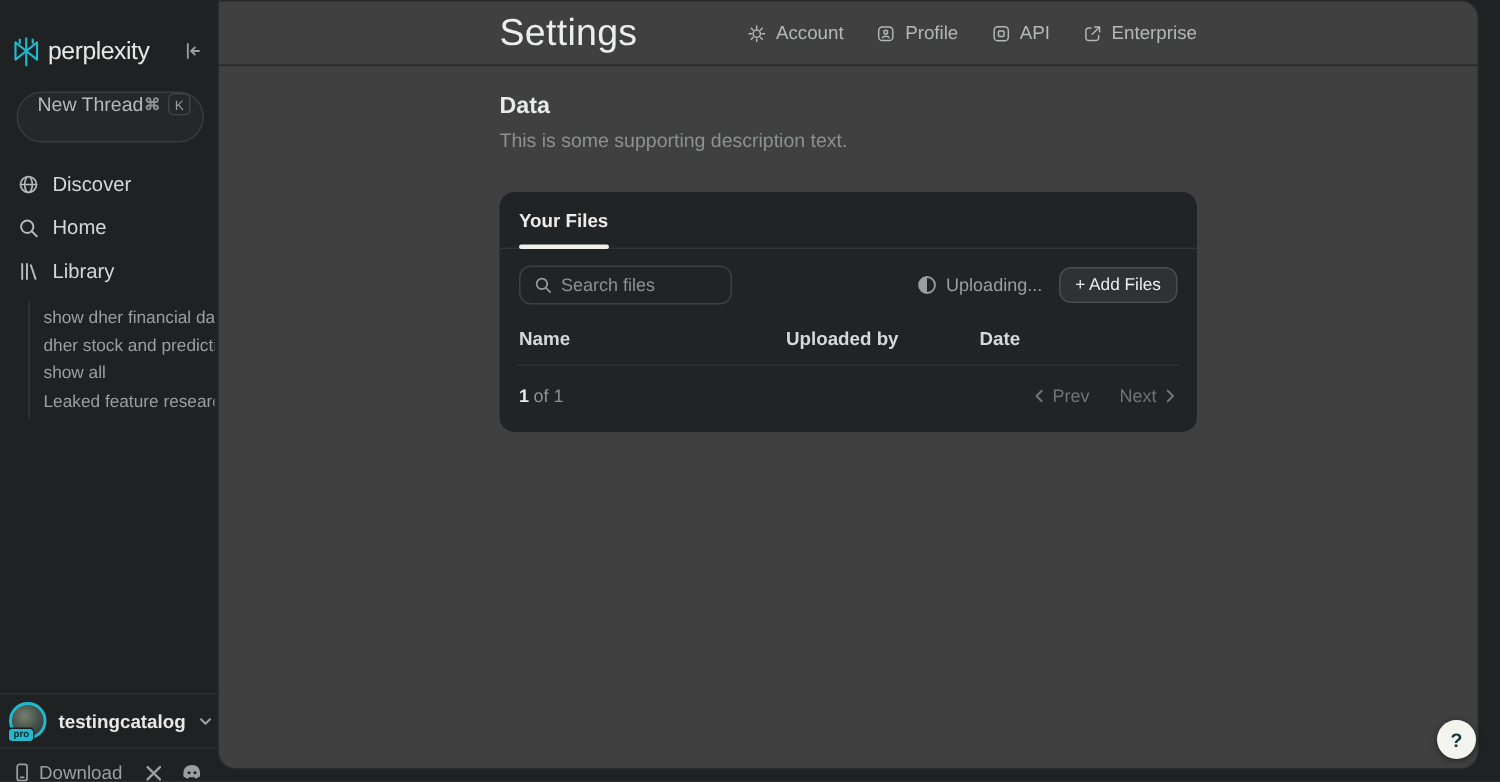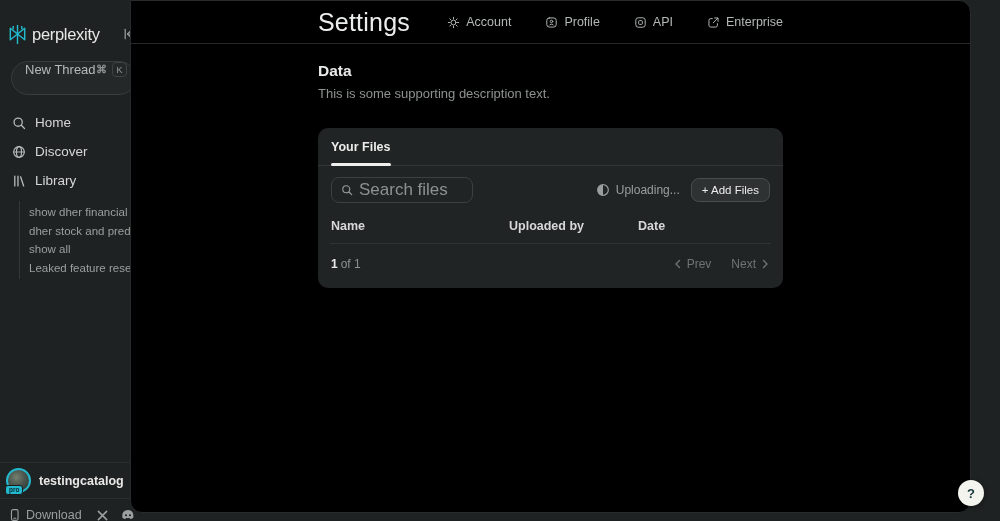--- a/index.html
+++ b/index.html
@@ -70,50 +70,50 @@
   .acct-chevron { color:#9a9e9e; display:flex; }
   .acct-gear { margin-left:auto; color:#9a9e9e; display:flex; cursor:pointer; }
 
   .side-footer { display:flex; align-items:center; gap:6px; padding:9px 12px 10px 8px; }
   .download-btn { display:flex; align-items:center; gap:5px; color:#9b9f9f; font-size:12.5px; cursor:pointer; }
   .footer-icons { margin-left:auto; display:flex; align-items:center; gap:13px; color:#9b9f9f; }
   .footer-icons > span { display:flex; cursor:pointer; }
 
   
   .panel {
-    position:absolute; left:130px; top:0; width:841px; height:513px;
-    background:#000000; border:1px solid #272b2b;
+    position:absolute; left:145px; top:0; width:841px; height:513px;
+    background:#404040; border:1px solid #272b2b;
     border-radius:0 12px 12px 12px;
   }
   .panel-header { height:43px; border-bottom:1px solid #262929; display:flex; }
   .column { width:465px; margin:0 auto; }
   .panel-header .column { display:flex; align-items:center; justify-content:space-between; }
   .page-title { font-size:25px; font-weight:500; color:#eceeed; letter-spacing:0.2px; }
-  .top-nav { display:flex; align-items:center; gap:34px; }
+  .top-nav { display:flex; align-items:center; gap:22px; }
   .top-nav-item { display:flex; align-items:center; gap:6px; color:#b4b8b8; font-size:12.5px; cursor:pointer; }
   .top-nav-item .ico { display:flex; color:#b4b8b8; }
 
   .panel-body .column { padding-top:18px; }
   .section-title { font-size:15.5px; font-weight:700; color:#e9ebea; margin-bottom:6px; }
   .section-desc { font-size:13px; color:#8d9191; }
 
   .card { margin-top:27px; background:#212424; border-radius:10px; }
   .tabs { height:38px; border-bottom:1px solid #313535; display:flex; padding:0 13px; }
   .tab { position:relative; display:flex; align-items:center; font-size:12.5px; font-weight:600; color:#ececea; cursor:pointer; }
   .tab-underline { position:absolute; left:0; right:0; bottom:-1px; height:3px; background:#f0f0ee; border-radius:2px; }
 
   .controls { display:flex; align-items:center; padding:11px 13px 10px; }
   .search-box {
     width:142px; height:26px; border:1px solid #3c4040; border-radius:8px;
     display:flex; align-items:center; gap:6px; padding:0 9px;
   }
   .search-box .ico { color:#9a9e9e; display:flex; }
   .search-box input {
     background:transparent; border:none; outline:none; width:100%;
-    color:#dcdcda; font-size:17px; font-family:"Liberation Sans", sans-serif;
+    color:#dcdcda; font-size:12px; font-family:"Liberation Sans", sans-serif;
   }
   .search-box input::placeholder { color:#8d9191; }
   .controls-right { margin-left:auto; display:flex; align-items:center; gap:11px; }
   .uploading { display:flex; align-items:center; gap:6px; color:#9a9e9e; font-size:12px;text-align:right; }
   .uploading .ico { display:flex; color:#9a9e9e; }
   .add-files-btn {
     background:#2e3232; border:1px solid #484d4d; border-radius:8px;
     color:#eceeed; font-size:11.5px; font-weight:500; padding:5px 10px;
     cursor:pointer; font-family:"Liberation Sans", sans-serif;
   }
@@ -165,36 +165,36 @@
     <span class="new-thread-label">New Thread</span>
     <span class="shortcuts">
       <span class="cmd-glyph">⌘</span>
       <span class="keycap">K</span>
     </span>
   </div>
 
   <nav class="side-nav">
     <div class="nav-item">
       <span class="ico">
-        <svg width="14" height="14" viewBox="0 0 15 15" fill="none" stroke="currentColor" stroke-width="1.4" stroke-linecap="round">
-          <circle cx="6.6" cy="6.6" r="4.4"></circle>
-            <path d="M10 10l3.4 3.4"></path>
-        </svg>
-      </span>
-      <span>Home</span>
-    </div>
-    <div class="nav-item">
-      <span class="ico">
         <svg width="14" height="14" viewBox="0 0 15 15" fill="none" stroke="currentColor" stroke-width="1.2" stroke-linecap="round">
           <circle cx="7.5" cy="7.5" r="5.7"></circle>
             <path d="M1.8 7.5h11.4"></path>
             <ellipse cx="7.5" cy="7.5" rx="2.7" ry="5.7"></ellipse>
         </svg>
       </span>
       <span>Discover</span>
+    </div>
+    <div class="nav-item">
+      <span class="ico">
+        <svg width="14" height="14" viewBox="0 0 15 15" fill="none" stroke="currentColor" stroke-width="1.4" stroke-linecap="round">
+          <circle cx="6.6" cy="6.6" r="4.4"></circle>
+            <path d="M10 10l3.4 3.4"></path>
+        </svg>
+      </span>
+      <span>Home</span>
     </div>
     <div class="nav-item">
       <span class="ico">
         <svg width="14" height="14" viewBox="0 0 15 15" fill="none" stroke="currentColor" stroke-width="1.4" stroke-linecap="round">
           <path d="M3 2.2v10.6M6.4 2.2v10.6M9.2 3l3.3 9.8"></path>
         </svg>
       </span>
       <span>Library</span>
     </div>
   </nav>

